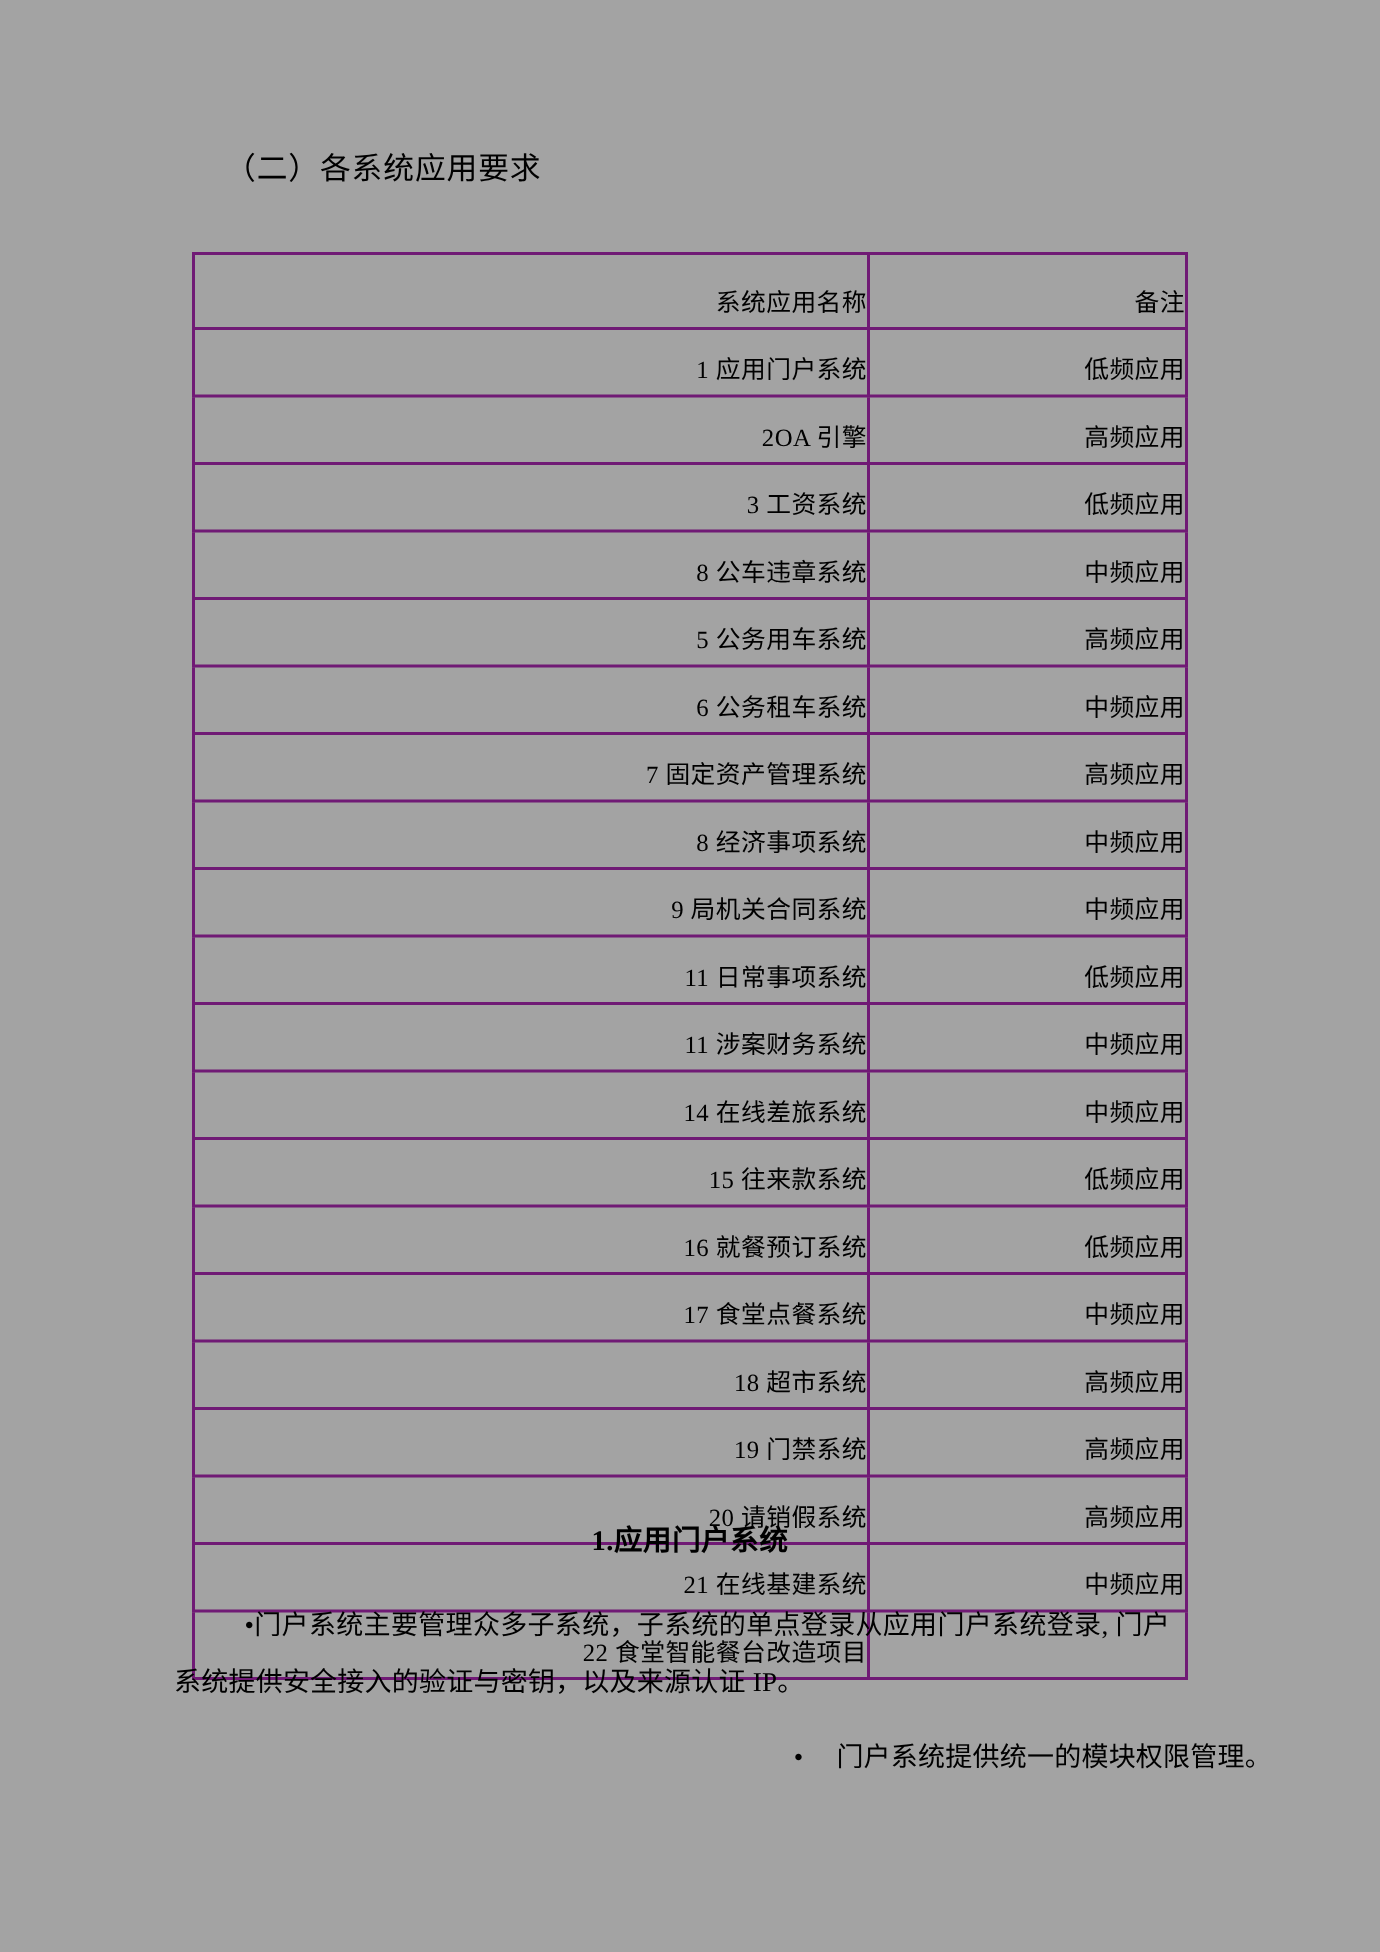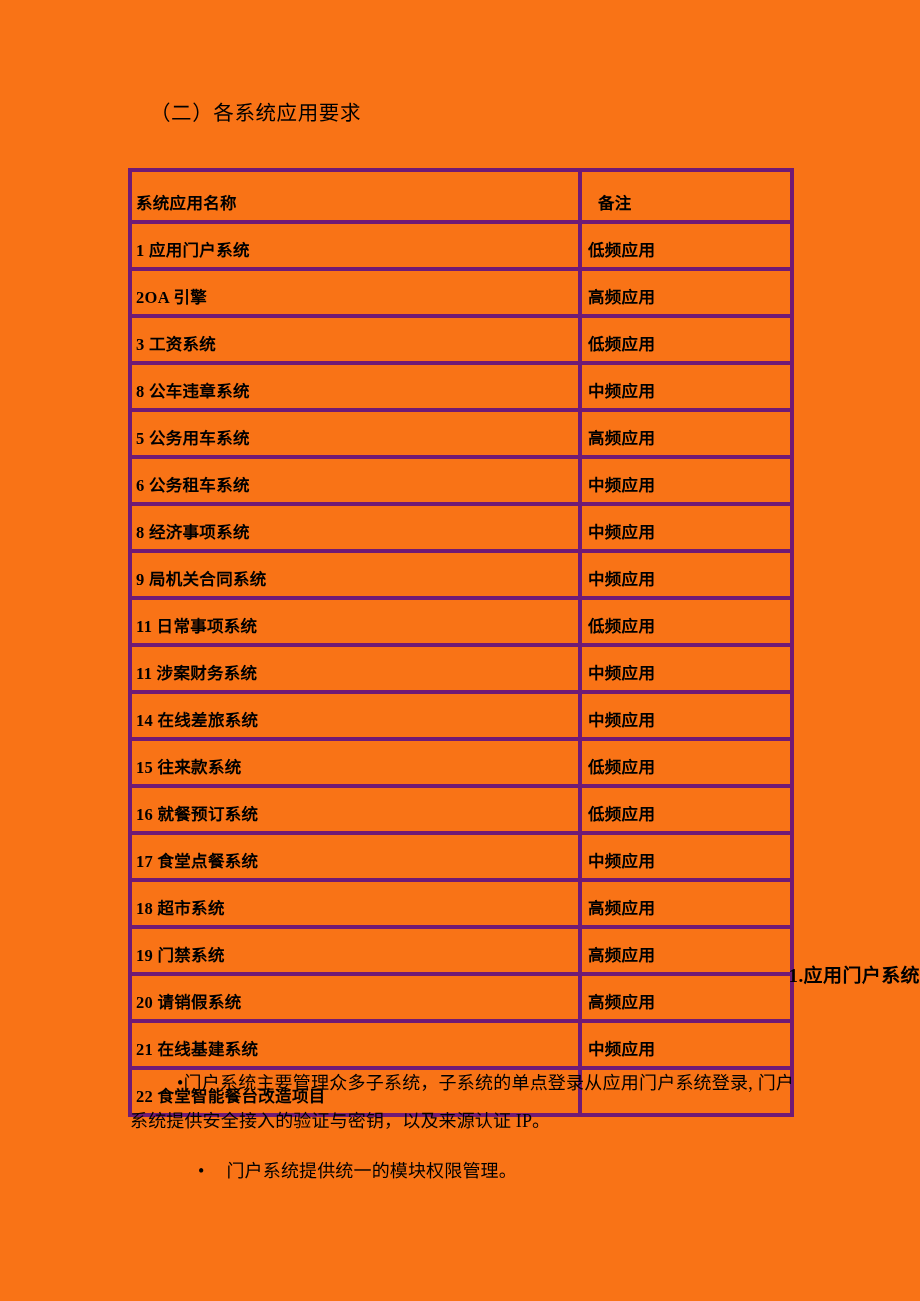--- a/index.html
+++ b/index.html
@@ -12,21 +12,21 @@
     height: 1301px;
     position: relative;
     font-family: "Liberation Serif", "DejaVu Serif", serif;
     color: #000000;
     overflow: hidden;
   }
 
   .page {
     position: absolute;
     inset: 0;
-    background: #f97316;
+    background: #a3a3a3;
   }
 
   
   .section-heading {
     position: absolute;
     left: 150px;
     top: 98px;
     font-size: 20.5px;
     line-height: 30px;
     letter-spacing: 0.6px;
@@ -43,27 +43,27 @@
   table.app-table {
     border-collapse: collapse;
     table-layout: fixed;
     width: 662px;
   }
   table.app-table col.c-name { width: 450px; }
   table.app-table col.c-note { width: 212px; }
 
   table.app-table th,
   table.app-table td {
-    border: 4px solid #701a75;
+    border: 2px solid #701a75;
     padding: 0 0 0 4px;
     height: 37px;
     font-size: 16.5px;
     line-height: 20px;
-    font-weight: bold;
-    text-align: left;
+    font-weight: normal;
+    text-align: right;
     vertical-align: middle;
     letter-spacing: 0.3px;
     white-space: nowrap;
     overflow: hidden;
   }
   table.app-table thead th {
     height: 42px;
     vertical-align: bottom;
     padding-bottom: 6px;
   }
@@ -72,48 +72,49 @@
     padding-bottom: 6px;
   }
   table.app-table td.note-cell { padding-left: 6px; }
   table.app-table th.note-head { padding-left: 16px; }
 
   
   .sub-heading {
     position: absolute;
     left: 0;
     right: 0;
-    top: 962px;
-    text-align: right;
+    top: 1014px;
+    text-align: center;
     font-size: 19px;
     line-height: 28px;
     font-weight: bold;
     letter-spacing: 0.4px;
   }
 
   
   .body-block {
     position: absolute;
-    left: 130px;
+    left: 116px;
     width: 664px;
   }
   .para-1 {
     top: 1064px;
     font-size: 18px;
     line-height: 38px;
     text-align: justify;
     text-indent: 47px;
     letter-spacing: 0.15px;
   }
   .para-2 {
     top: 1152px;
     font-size: 18px;
     line-height: 38px;
     letter-spacing: 0.15px;
     padding-left: 68px;
+    text-align: right;
   }
   .bullet-inline { font-size: 18px; }
   .bullet-gap { display: inline-block; width: 22px; }
 </style>
 </head>
 <body>
 
 <div class="page">
 
   <div class="section-heading">（二）各系统应用要求</div>
@@ -149,20 +150,24 @@
           </tr>
           <tr>
             <td class="name-cell">5 公务用车系统</td>
             <td class="note-cell">高频应用</td>
           </tr>
           <tr>
             <td class="name-cell">6 公务租车系统</td>
             <td class="note-cell">中频应用</td>
           </tr>
           <tr>
+            <td class="name-cell">7 固定资产管理系统</td>
+            <td class="note-cell">高频应用</td>
+          </tr>
+          <tr>
             <td class="name-cell">8 经济事项系统</td>
             <td class="note-cell">中频应用</td>
           </tr>
           <tr>
             <td class="name-cell">9 局机关合同系统</td>
             <td class="note-cell">中频应用</td>
           </tr>
           <tr>
             <td class="name-cell">11 日常事项系统</td>
             <td class="note-cell">低频应用</td>

